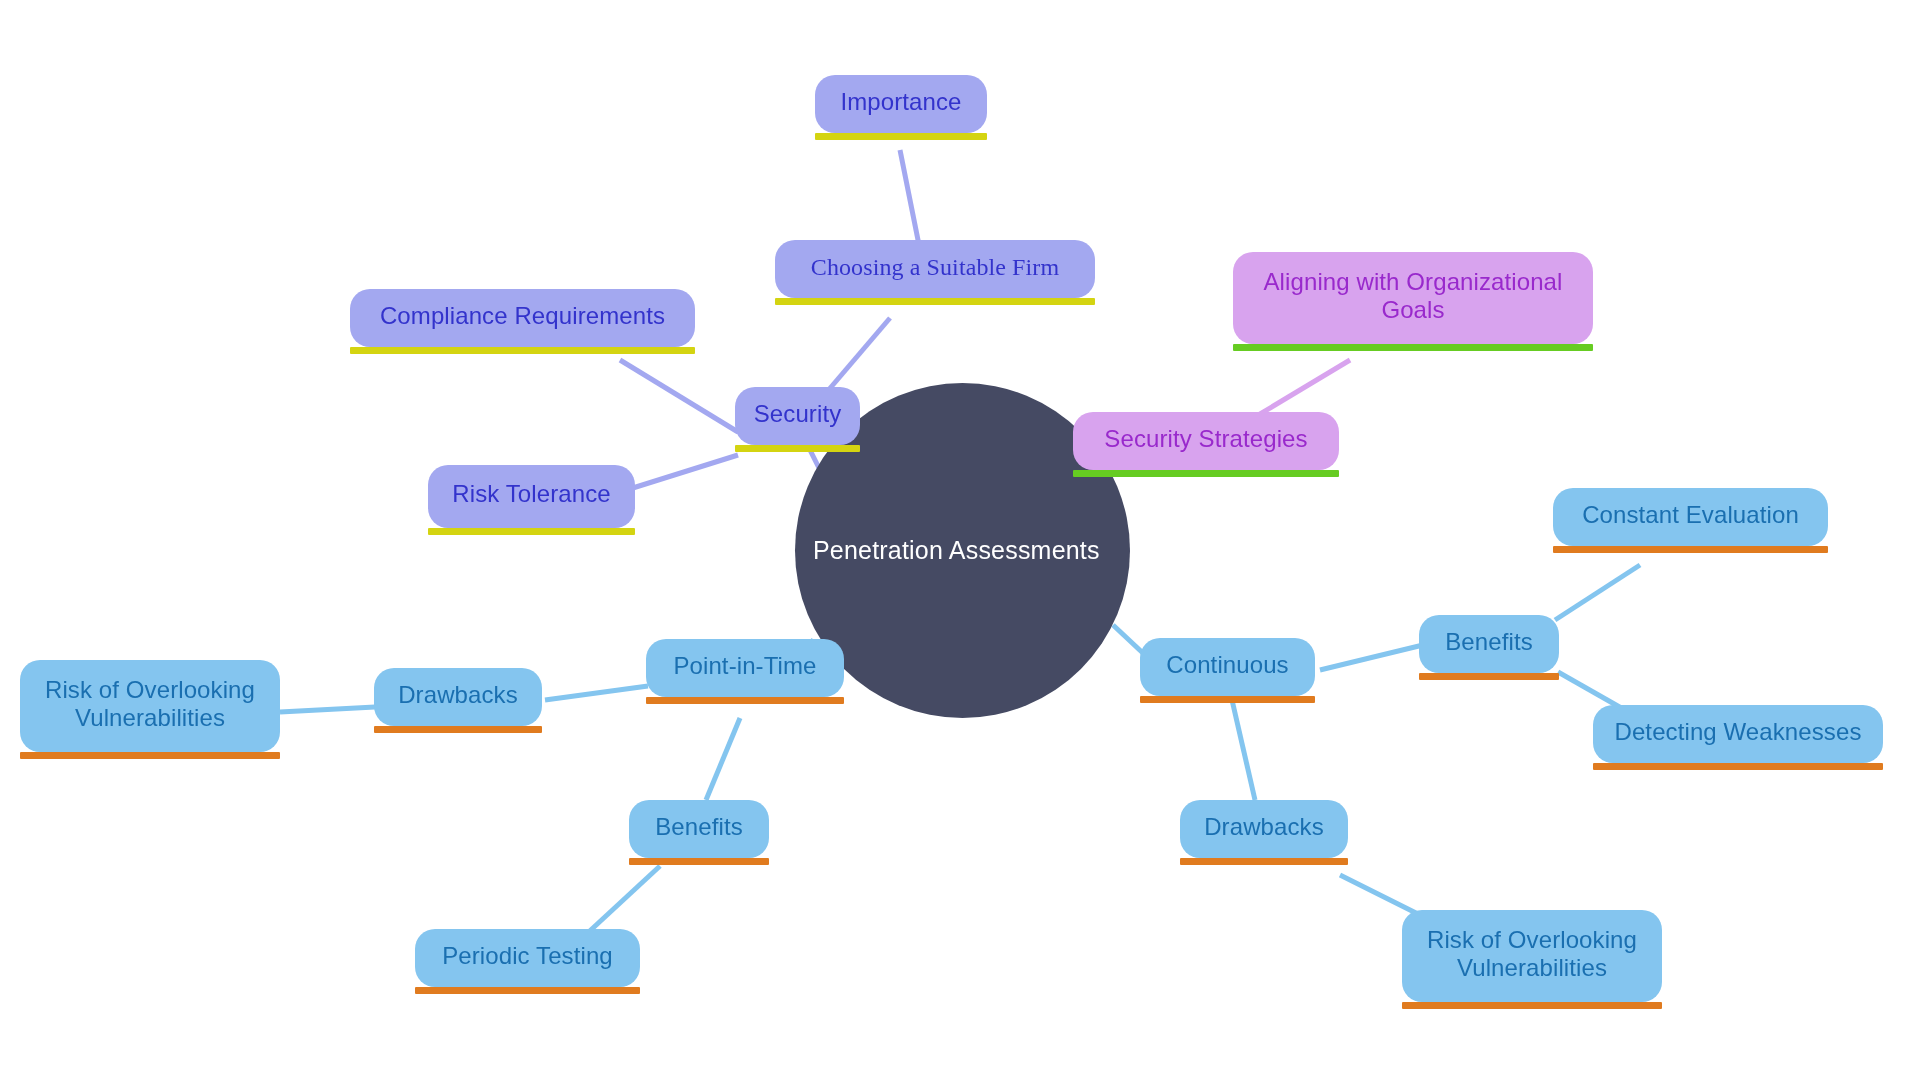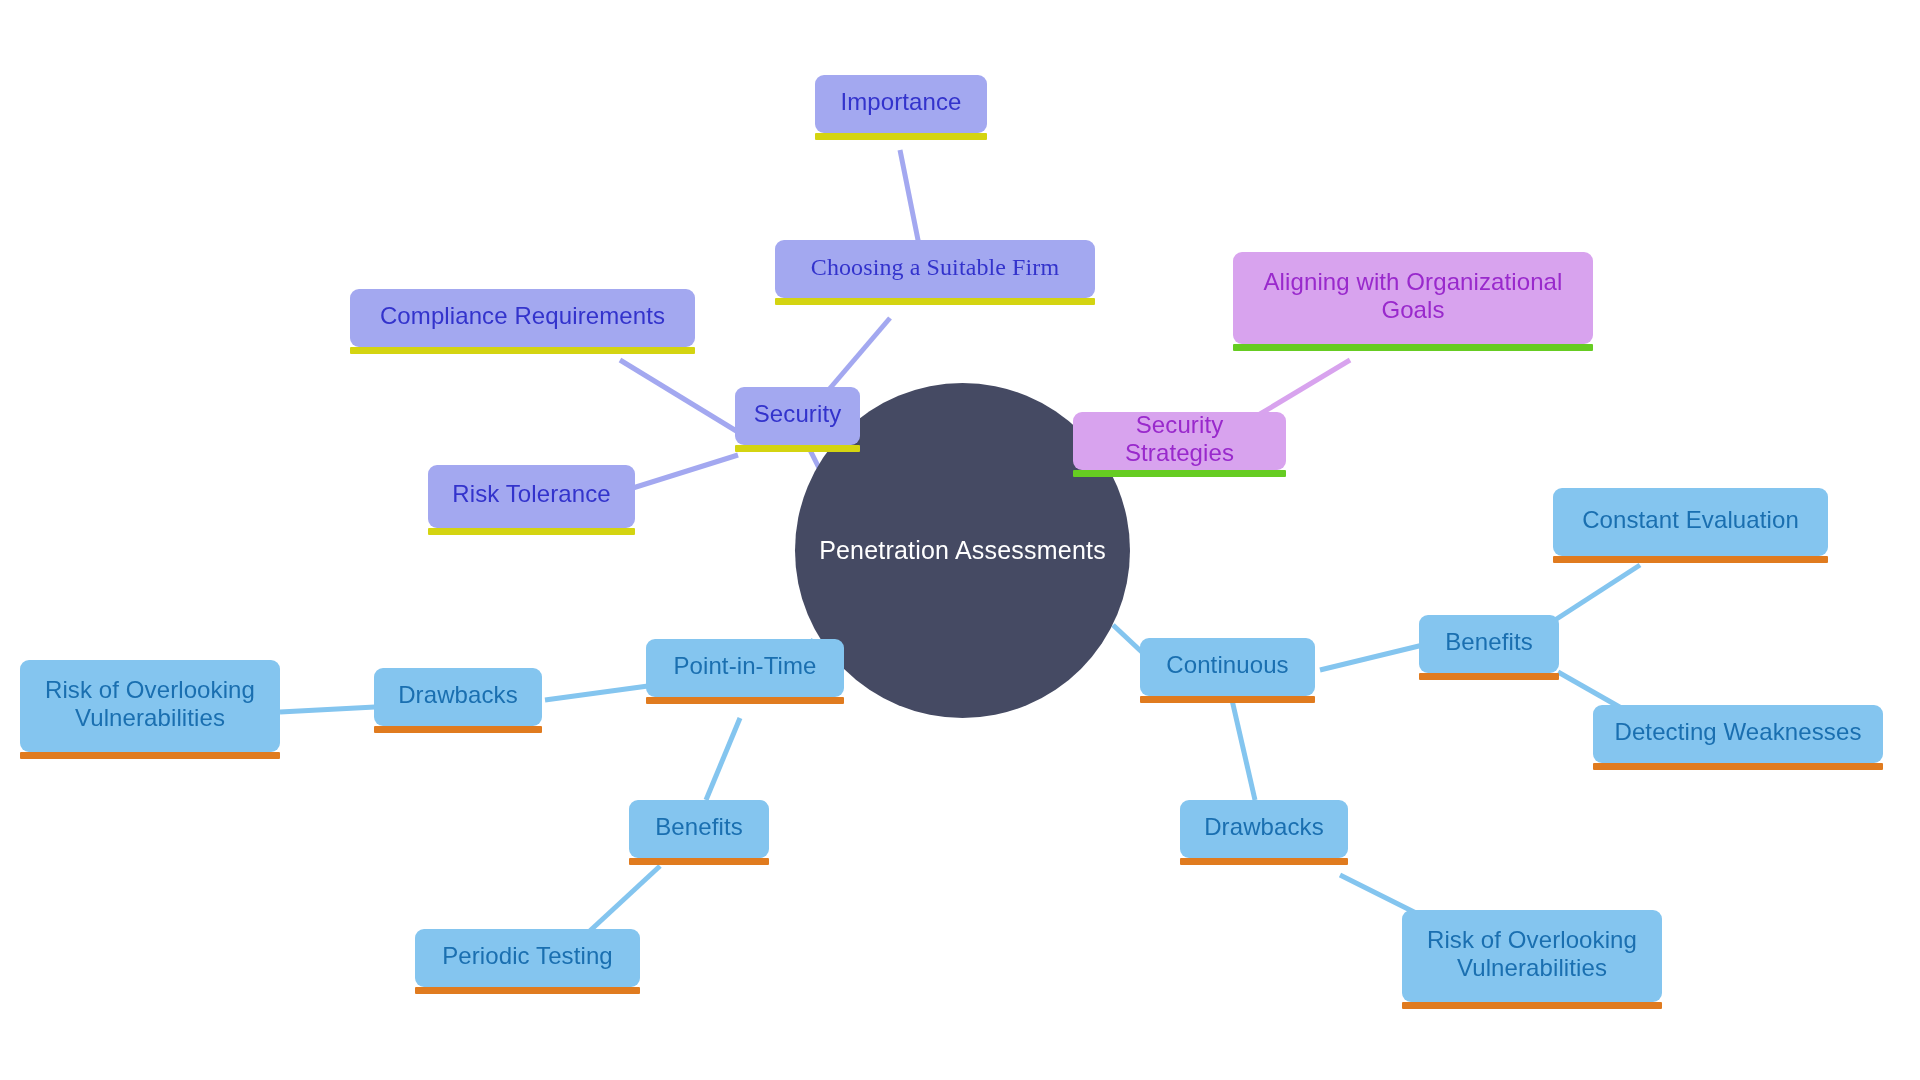--- a/index.html
+++ b/index.html
@@ -27,38 +27,38 @@
     height: 1080px;
   }
 
   
   .root-node {
     position: absolute;
     border-radius: 50%;
     background: #454a63;
     display: flex;
     align-items: center;
-    justify-content: center;
+    justify-content: flex-start;
     text-align: center;
     box-sizing: border-box;
   }
   .root-label {
     color: #ffffff;
     font-size: 25px;
     font-weight: 400;
     letter-spacing: 0.2px;
     line-height: 1.25;
     padding: 0 18px;
   }
 
   
   .node {
     position: absolute;
     box-sizing: border-box;
-    border-radius: 9px;
+    border-radius: 20px;
     display: flex;
     align-items: center;
     justify-content: center;
     text-align: center;
     padding: 6px 14px 10px 14px;
   }
   .node .node-label {
     font-size: 24px;
     font-weight: 400;
     line-height: 1.18;
@@ -141,21 +141,21 @@
   <div class="node fam-periwinkle" style="left:775px; top:240px; width:320px; height:58px;font-family:Liberation Serif, serif;">
     <span class="node-label">Choosing a Suitable Firm</span>
     <span class="underline"></span>
   </div>
 
   <div class="node fam-periwinkle" style="left:815px; top:75px; width:172px; height:58px;">
     <span class="node-label">Importance</span>
     <span class="underline"></span>
   </div>
 
-  <div class="node fam-orchid" style="left:1073px; top:412px; width:213px; height:58px;">
+  <div class="node fam-orchid" style="left:1073px; top:412px; width:266px; height:58px;">
     <span class="node-label">Security Strategies</span>
     <span class="underline"></span>
   </div>
 
   <div class="node fam-orchid" style="left:1233px; top:252px; width:360px; height:92px;">
     <span class="node-label">Aligning with Organizational
 Goals</span>
     <span class="underline"></span>
   </div>
 
@@ -188,21 +188,21 @@
   <div class="node fam-sky" style="left:1140px; top:638px; width:175px; height:58px;">
     <span class="node-label">Continuous</span>
     <span class="underline"></span>
   </div>
 
   <div class="node fam-sky" style="left:1419px; top:615px; width:140px; height:58px;">
     <span class="node-label">Benefits</span>
     <span class="underline"></span>
   </div>
 
-  <div class="node fam-sky" style="left:1553px; top:488px; width:275px; height:68px;text-align:center;">
+  <div class="node fam-sky" style="left:1553px; top:488px; width:275px; height:58px;text-align:center;">
     <span class="node-label">Constant Evaluation</span>
     <span class="underline"></span>
   </div>
 
   <div class="node fam-sky" style="left:1593px; top:705px; width:290px; height:58px;">
     <span class="node-label">Detecting Weaknesses</span>
     <span class="underline"></span>
   </div>
 
   <div class="node fam-sky" style="left:1180px; top:800px; width:168px; height:58px;">

